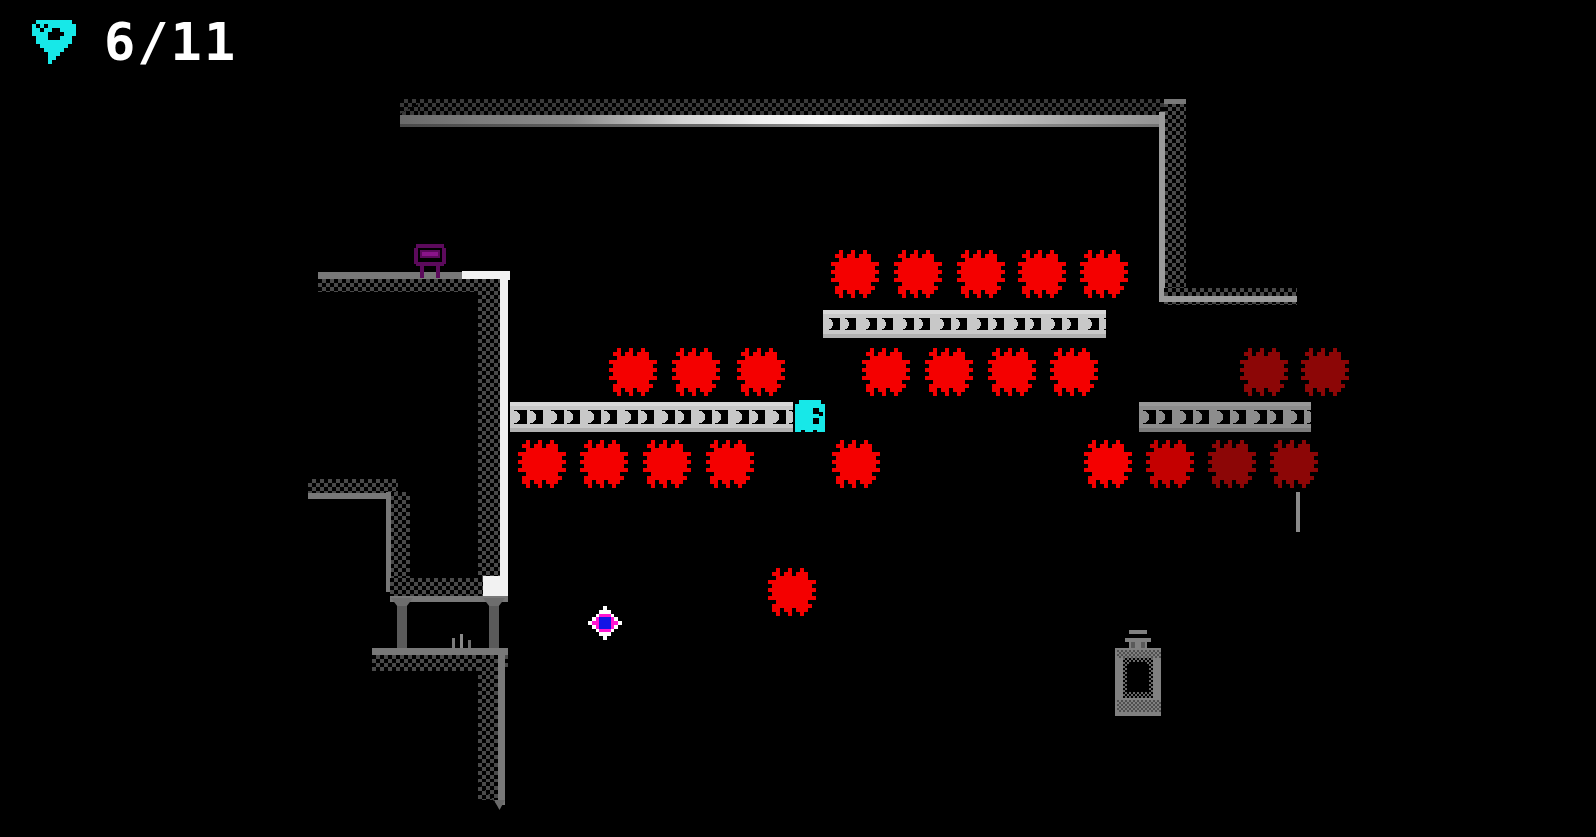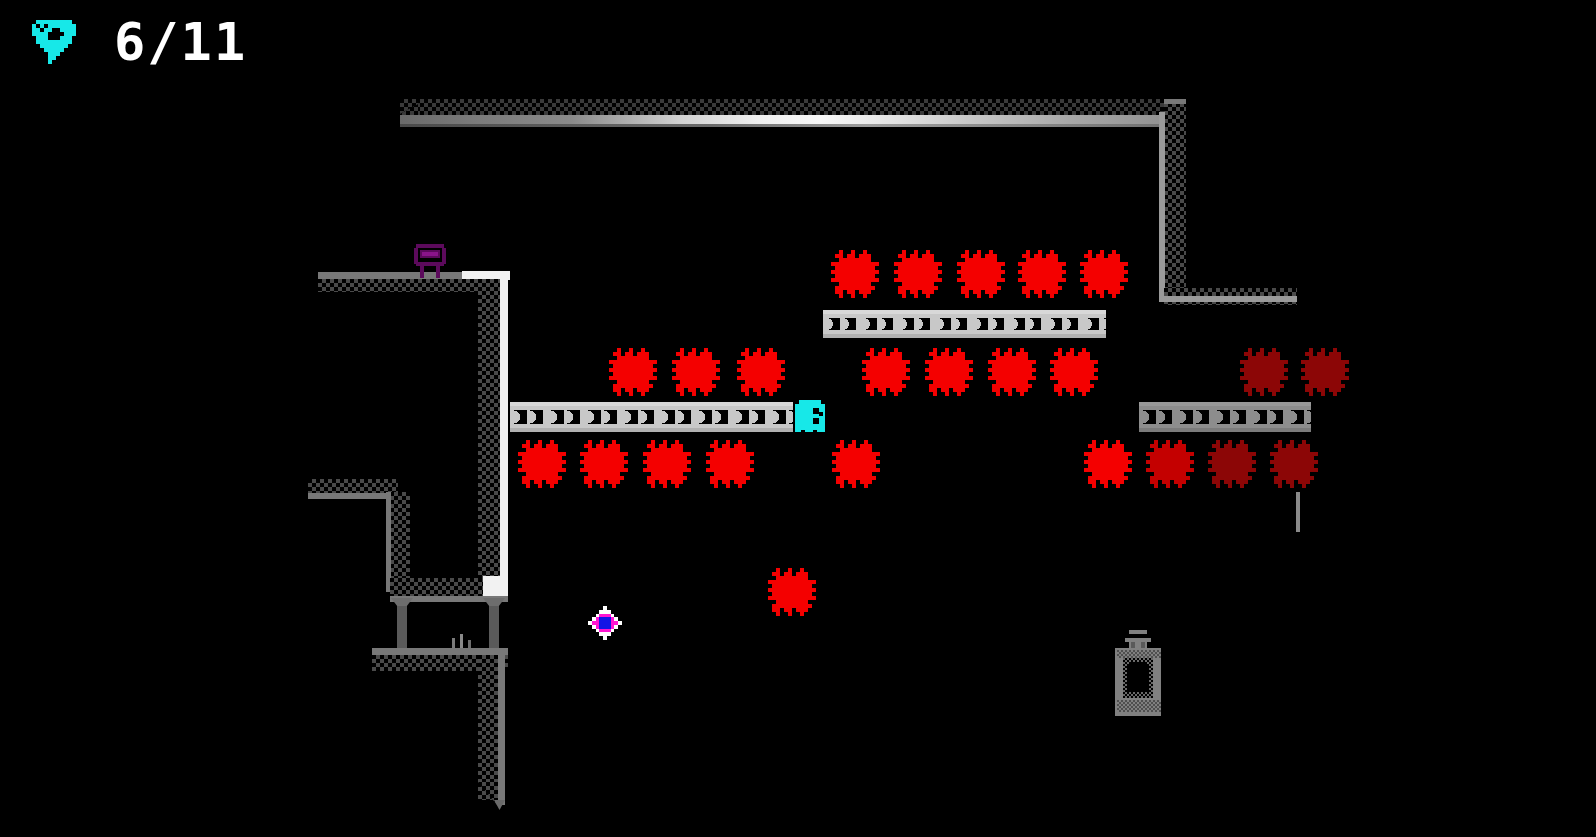--- a/index.html
+++ b/index.html
@@ -24,21 +24,21 @@
     overflow: hidden;
   }
 
   
   #hud {
     position: absolute;
     left: 28px;
     top: 16px;
     display: flex;
     align-items: center;
-    gap: 34px;
+    gap: 24px;
     z-index: 40;
   }
   #hud .gem-wrap {
     width: 52px;
     height: 52px;
     position: relative;
   }
   #hud .count {
     color: #ffffff;
     font-family: "DejaVu Sans Mono", monospace;

